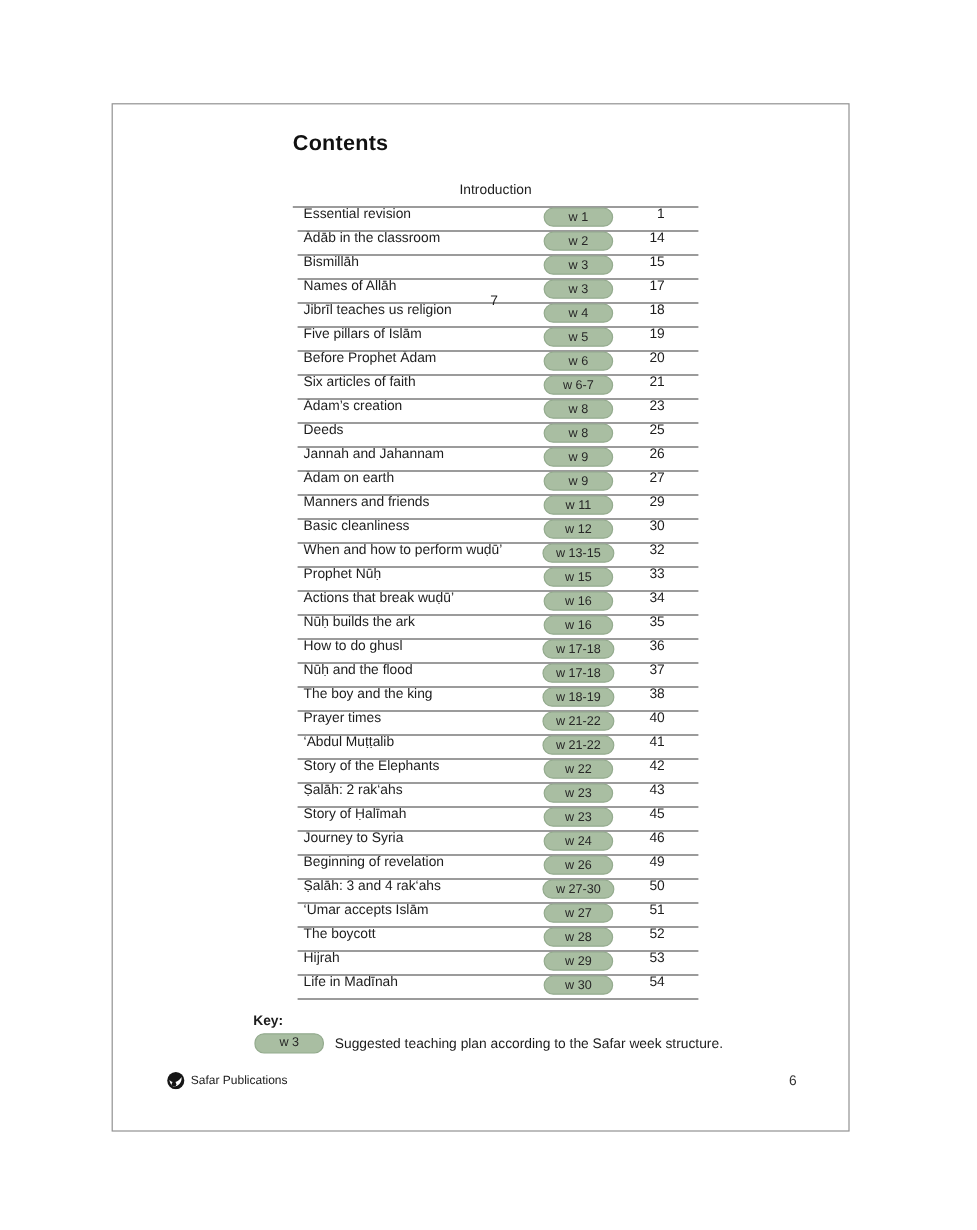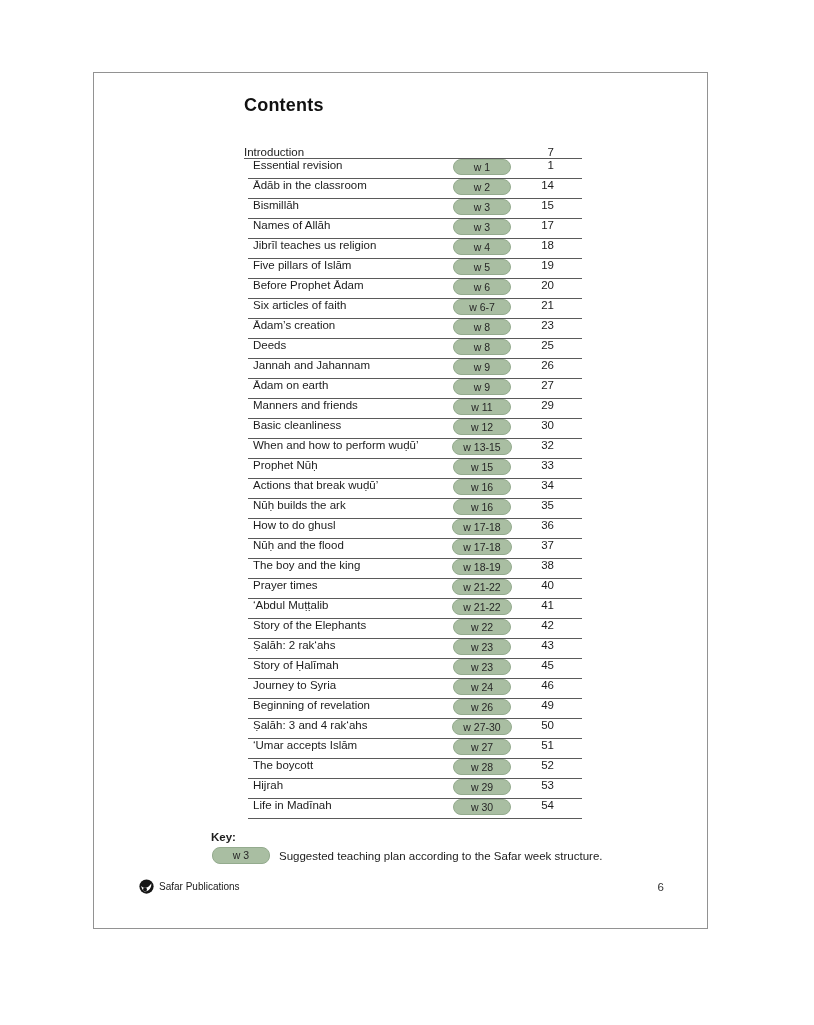--- a/index.html
+++ b/index.html
@@ -12,21 +12,21 @@
   .canvas {
     position: relative;
     width: 814px;
     height: 1025px;
     background: #ffffff;
     overflow: hidden;
   }
   .page {
     position: absolute;
     left: 93px;
-    top: 72px;
+    top: 86px;
     width: 615px;
     height: 857px;
     background: #ffffff;
     border: 1px solid var(--page-border, #929292);
     box-sizing: border-box;
   }
   .doc-title {
     position: absolute;
     left: 150px;
     top: 22px;
@@ -37,24 +37,25 @@
   }
   .toc {
     position: absolute;
     left: 150px;
     top: 66px;
     width: 338px;
     font-size: 11.5px;
   }
   .intro-row {
     display: flex;
-    align-items: flex-end;
+    align-items: center;
     height: 20px;
     box-sizing: border-box;
     border-bottom: 1px solid var(--rule, #5a5a5a);
+    flex-direction: column;
   }
   .intro-row .row-title { flex: 1 1 auto; }
   .toc-table { margin-left: 4px; }
   .toc-row {
     display: flex;
     align-items: flex-start;
     height: 20px;
     box-sizing: border-box;
     border-bottom: 1px solid var(--rule, #5a5a5a);
   }

